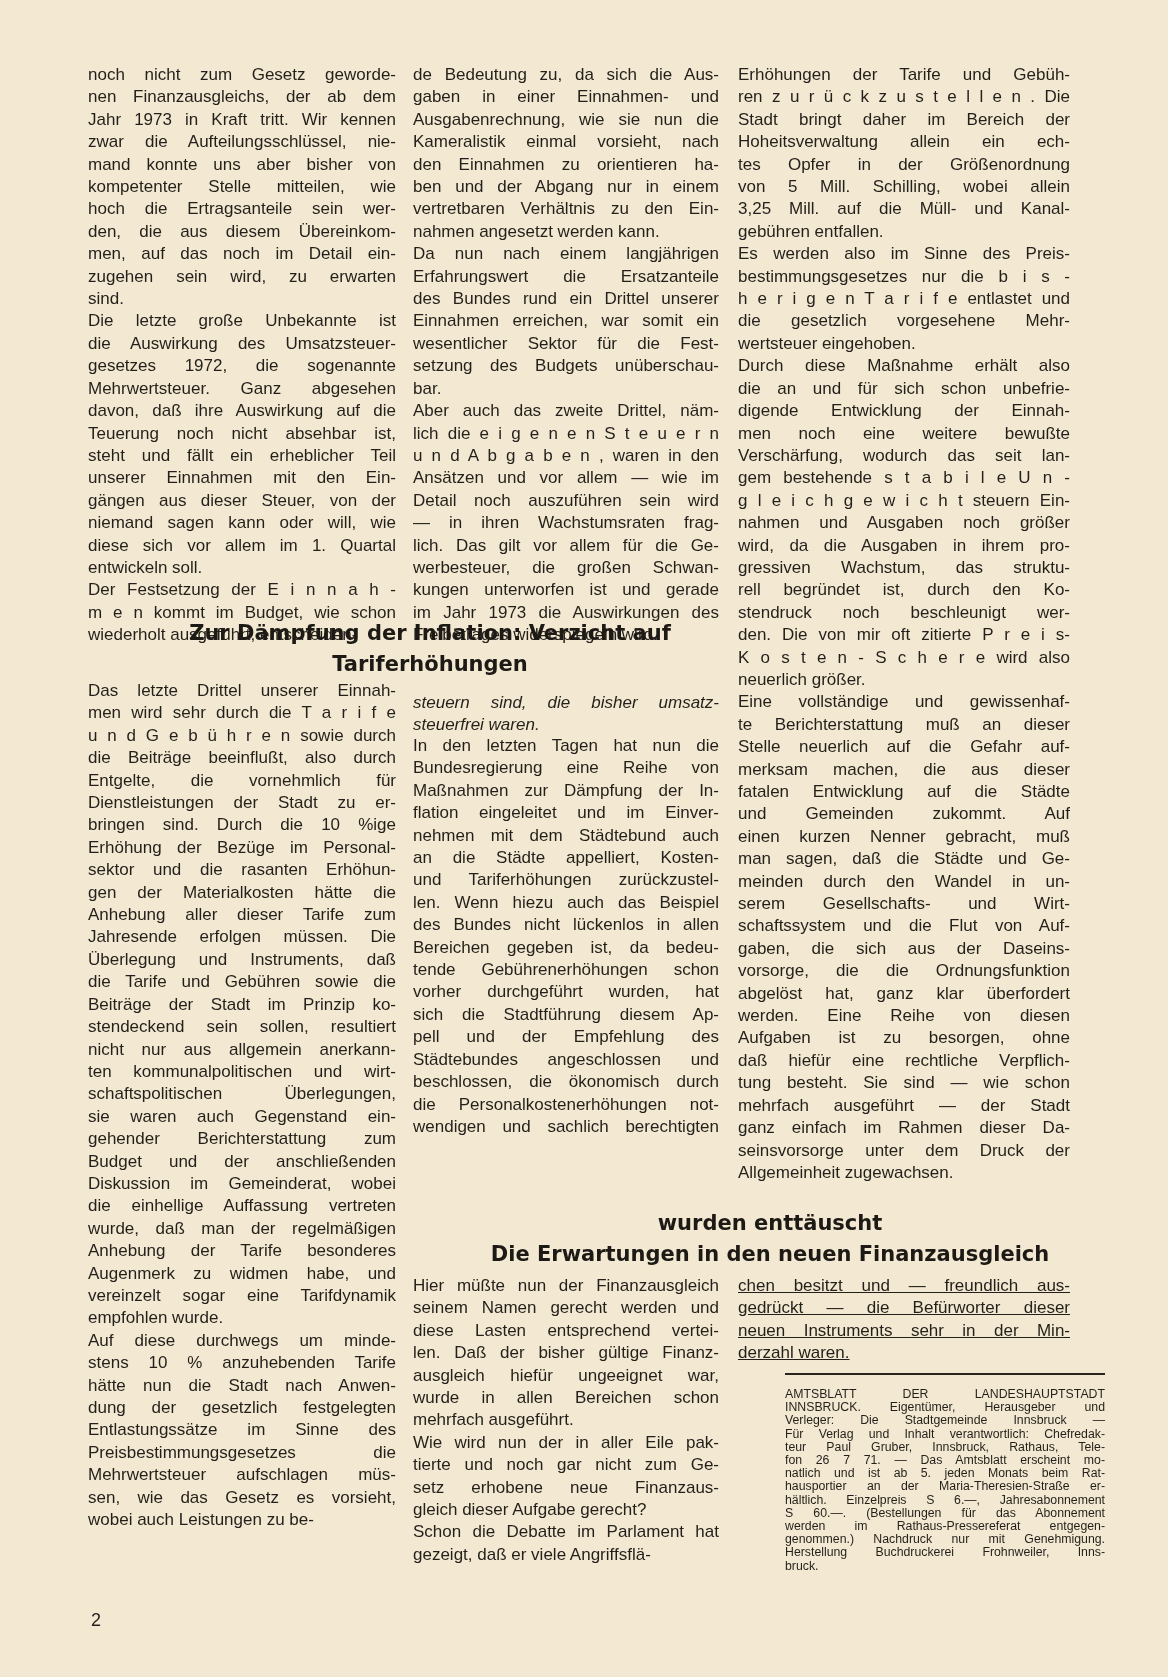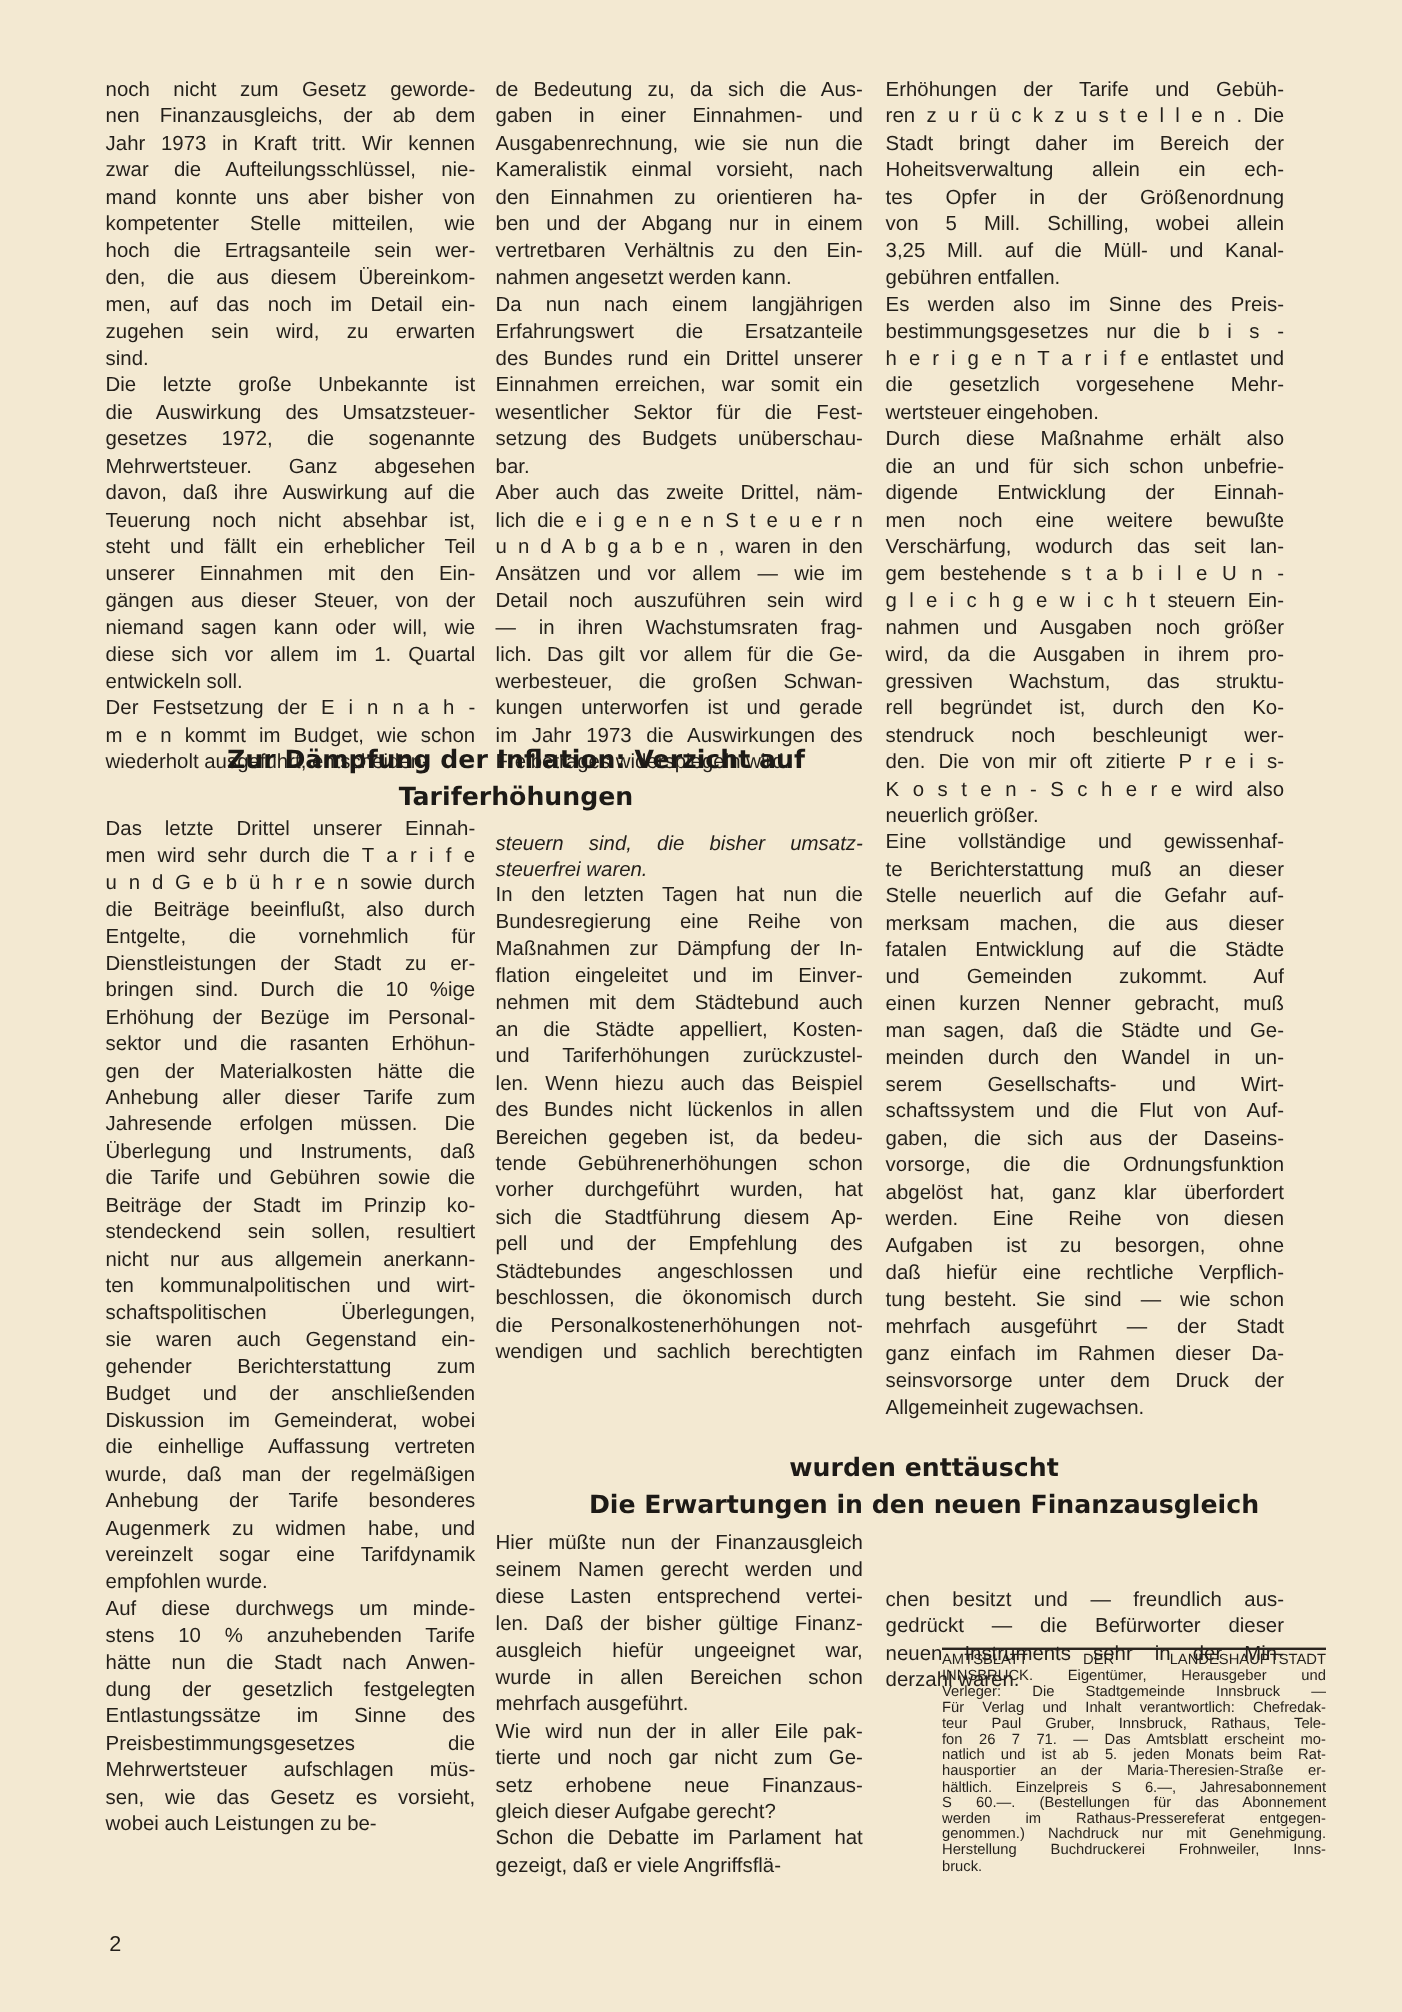--- a/index.html
+++ b/index.html
@@ -24,21 +24,21 @@
     font-weight: bold;
     font-size: 21px;
     line-height: 31px;
     text-align: center;
     color: #1d1a16;
   }
   .imprint {
     position: absolute;
     left: 785px; top: 1373px; width: 320px;
     border-top: 2px solid #2a2520;
-    padding-top: 2px;
+    padding-top: 13px;
     font-size: 12.3px;
     line-height: 13.2px;
     text-align: justify;
   }
   .imprint .line { display:block; text-align: justify; text-align-last: justify; white-space: nowrap; }
   .imprint .line.last { text-align-last: left; }
   .pagenum {
     position: absolute; left: 91px; top: 1610px;
     font-size: 18px;
   }
@@ -238,21 +238,21 @@
     <span class="line">ausgleich hiefür ungeeignet war,</span>
     <span class="line">wurde in allen Bereichen schon</span>
     <span class="line last">mehrfach ausgeführt.</span>
     <span class="line">Wie wird nun der in aller Eile pak-</span>
     <span class="line">tierte und noch gar nicht zum Ge-</span>
     <span class="line">setz erhobene neue Finanzaus-</span>
     <span class="line last">gleich dieser Aufgabe gerecht?</span>
     <span class="line">Schon die Debatte im Parlament hat</span>
     <span class="line last">gezeigt, daß er viele Angriffsflä-</span>
   </div>
-<div class="col" style="left:738px; top:1322px; width:332px;">
+<div class="col" style="left:738px; top:1275px; width:332px;text-decoration:underline;">
     <span class="line">chen besitzt und — freundlich aus-</span>
     <span class="line">gedrückt — die Befürworter dieser</span>
     <span class="line">neuen Instruments sehr in der Min-</span>
     <span class="line last">derzahl waren.</span>
   </div>
 
 <div class="imprint">
     <span class="line">AMTSBLATT DER LANDESHAUPTSTADT</span>
     <span class="line">INNSBRUCK. Eigentümer, Herausgeber und</span>
     <span class="line">Verleger: Die Stadtgemeinde Innsbruck —</span>

